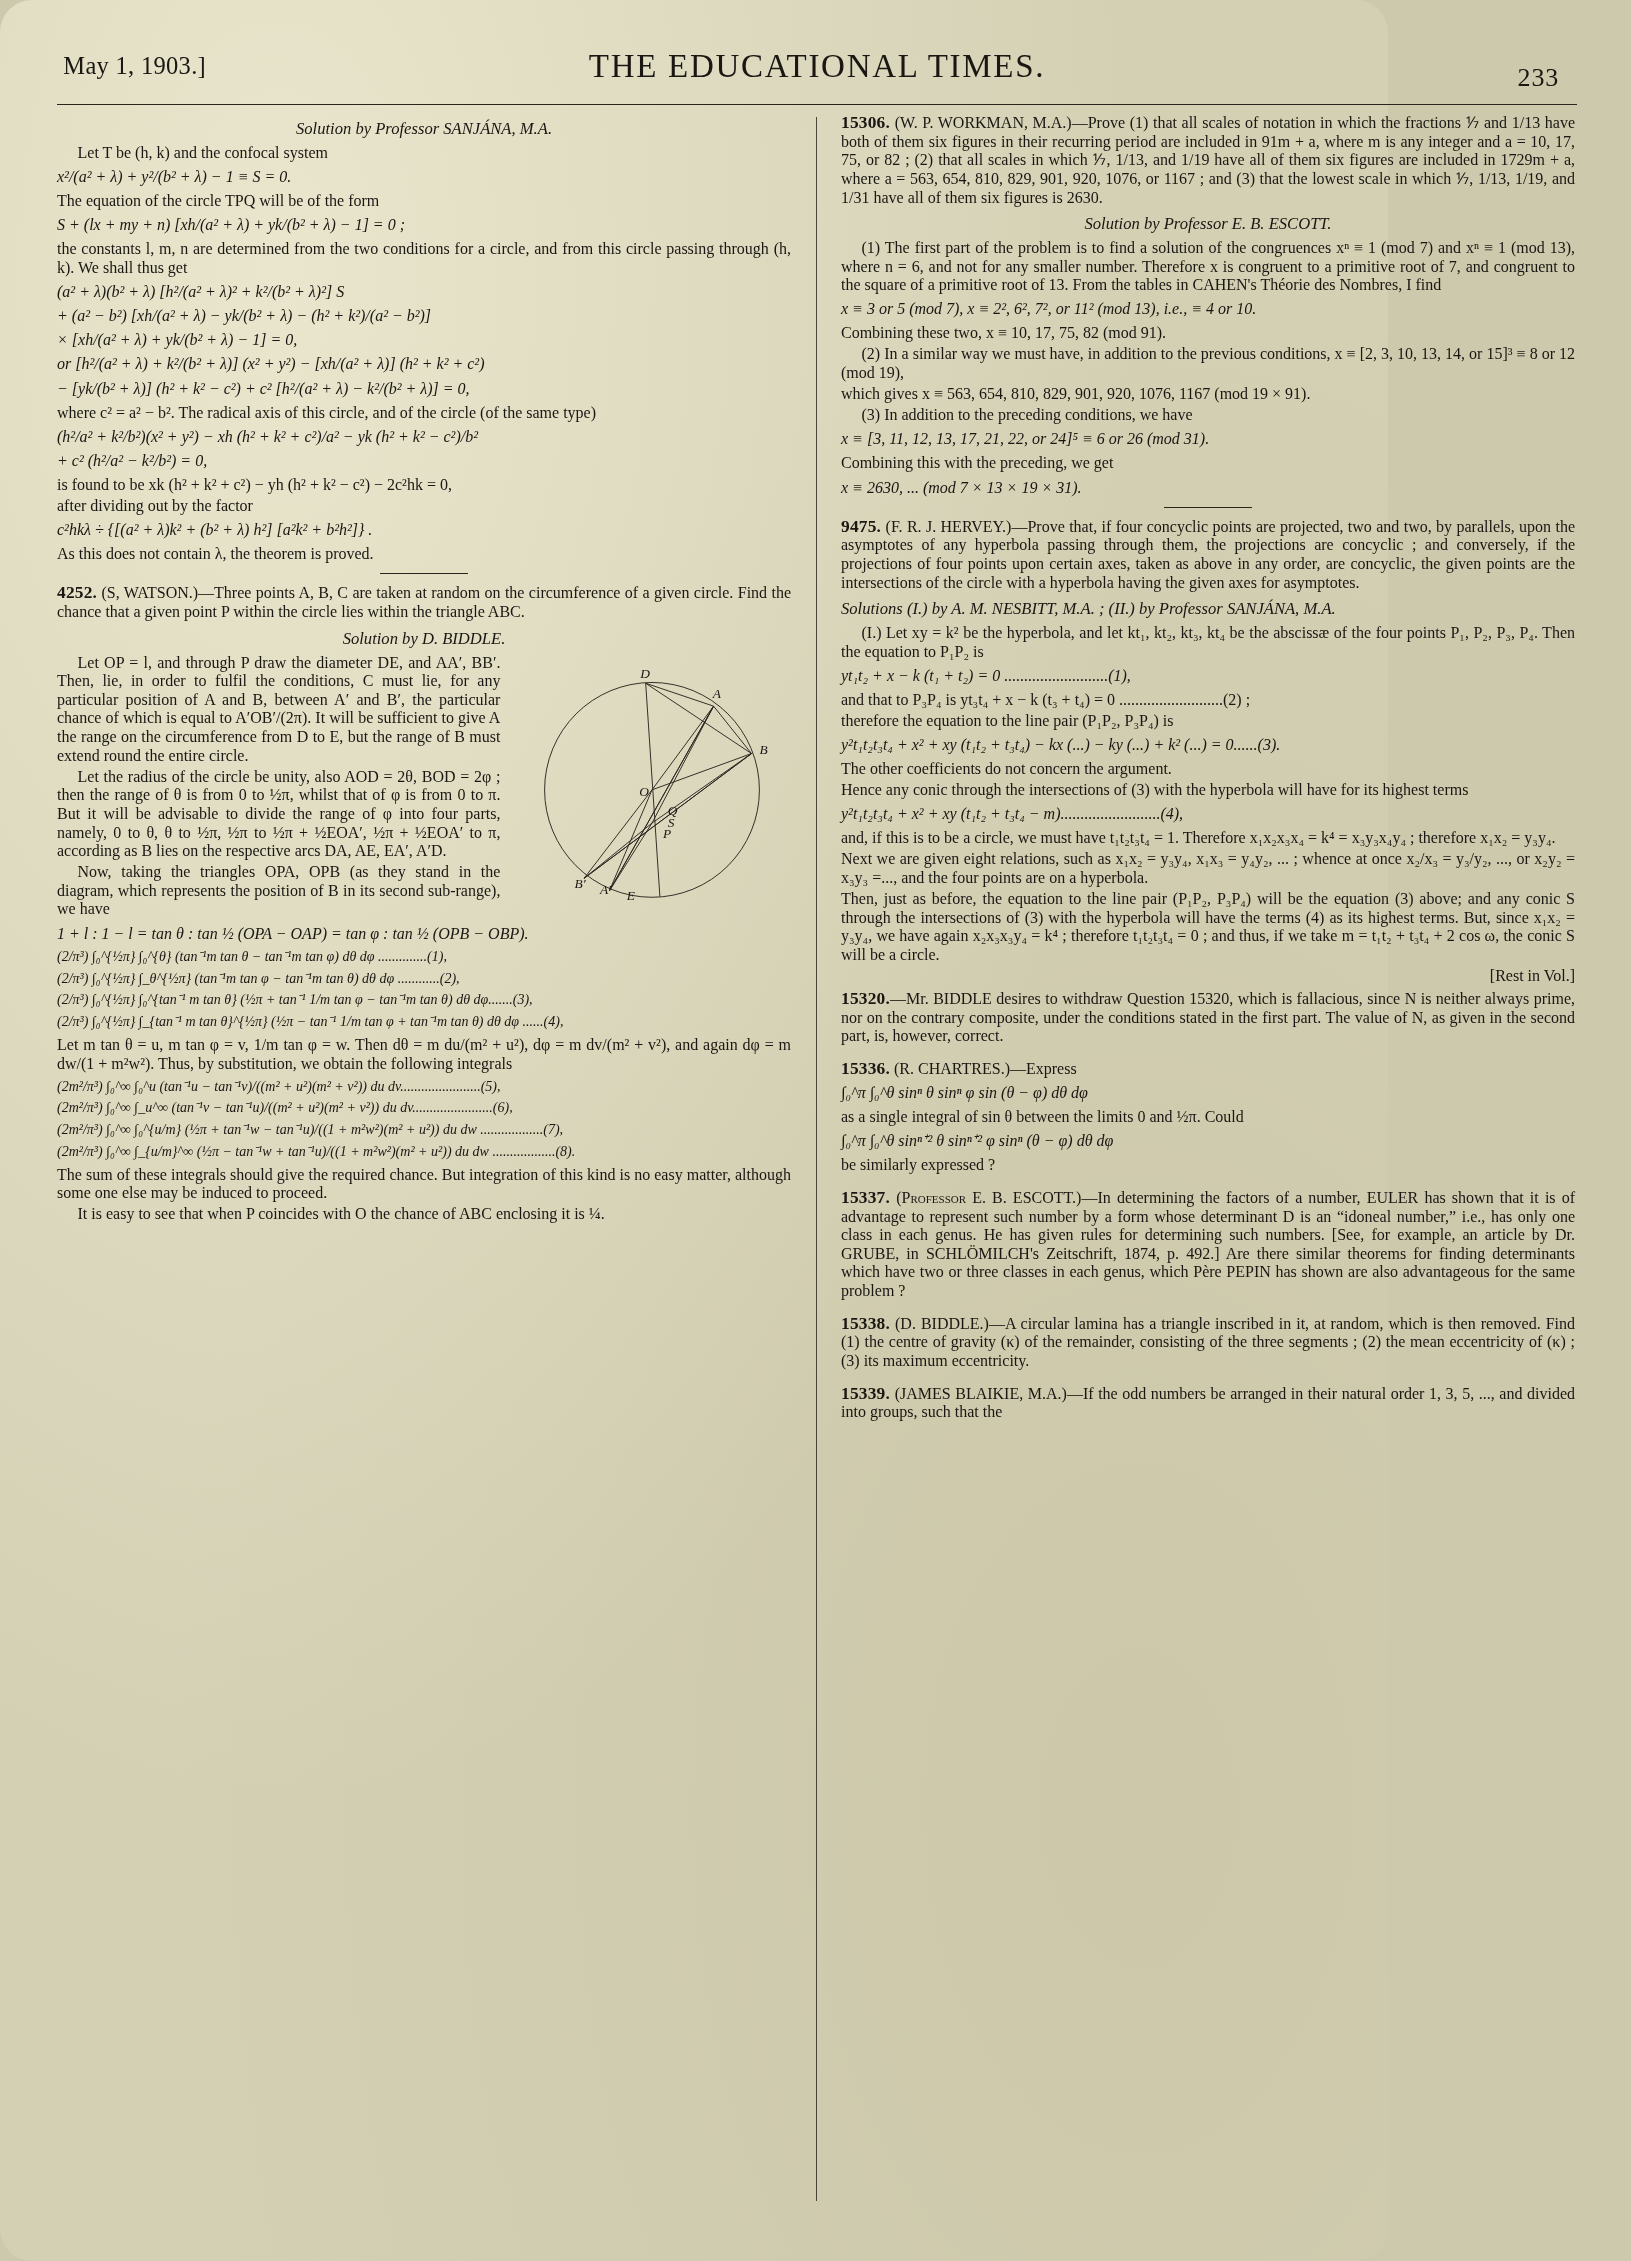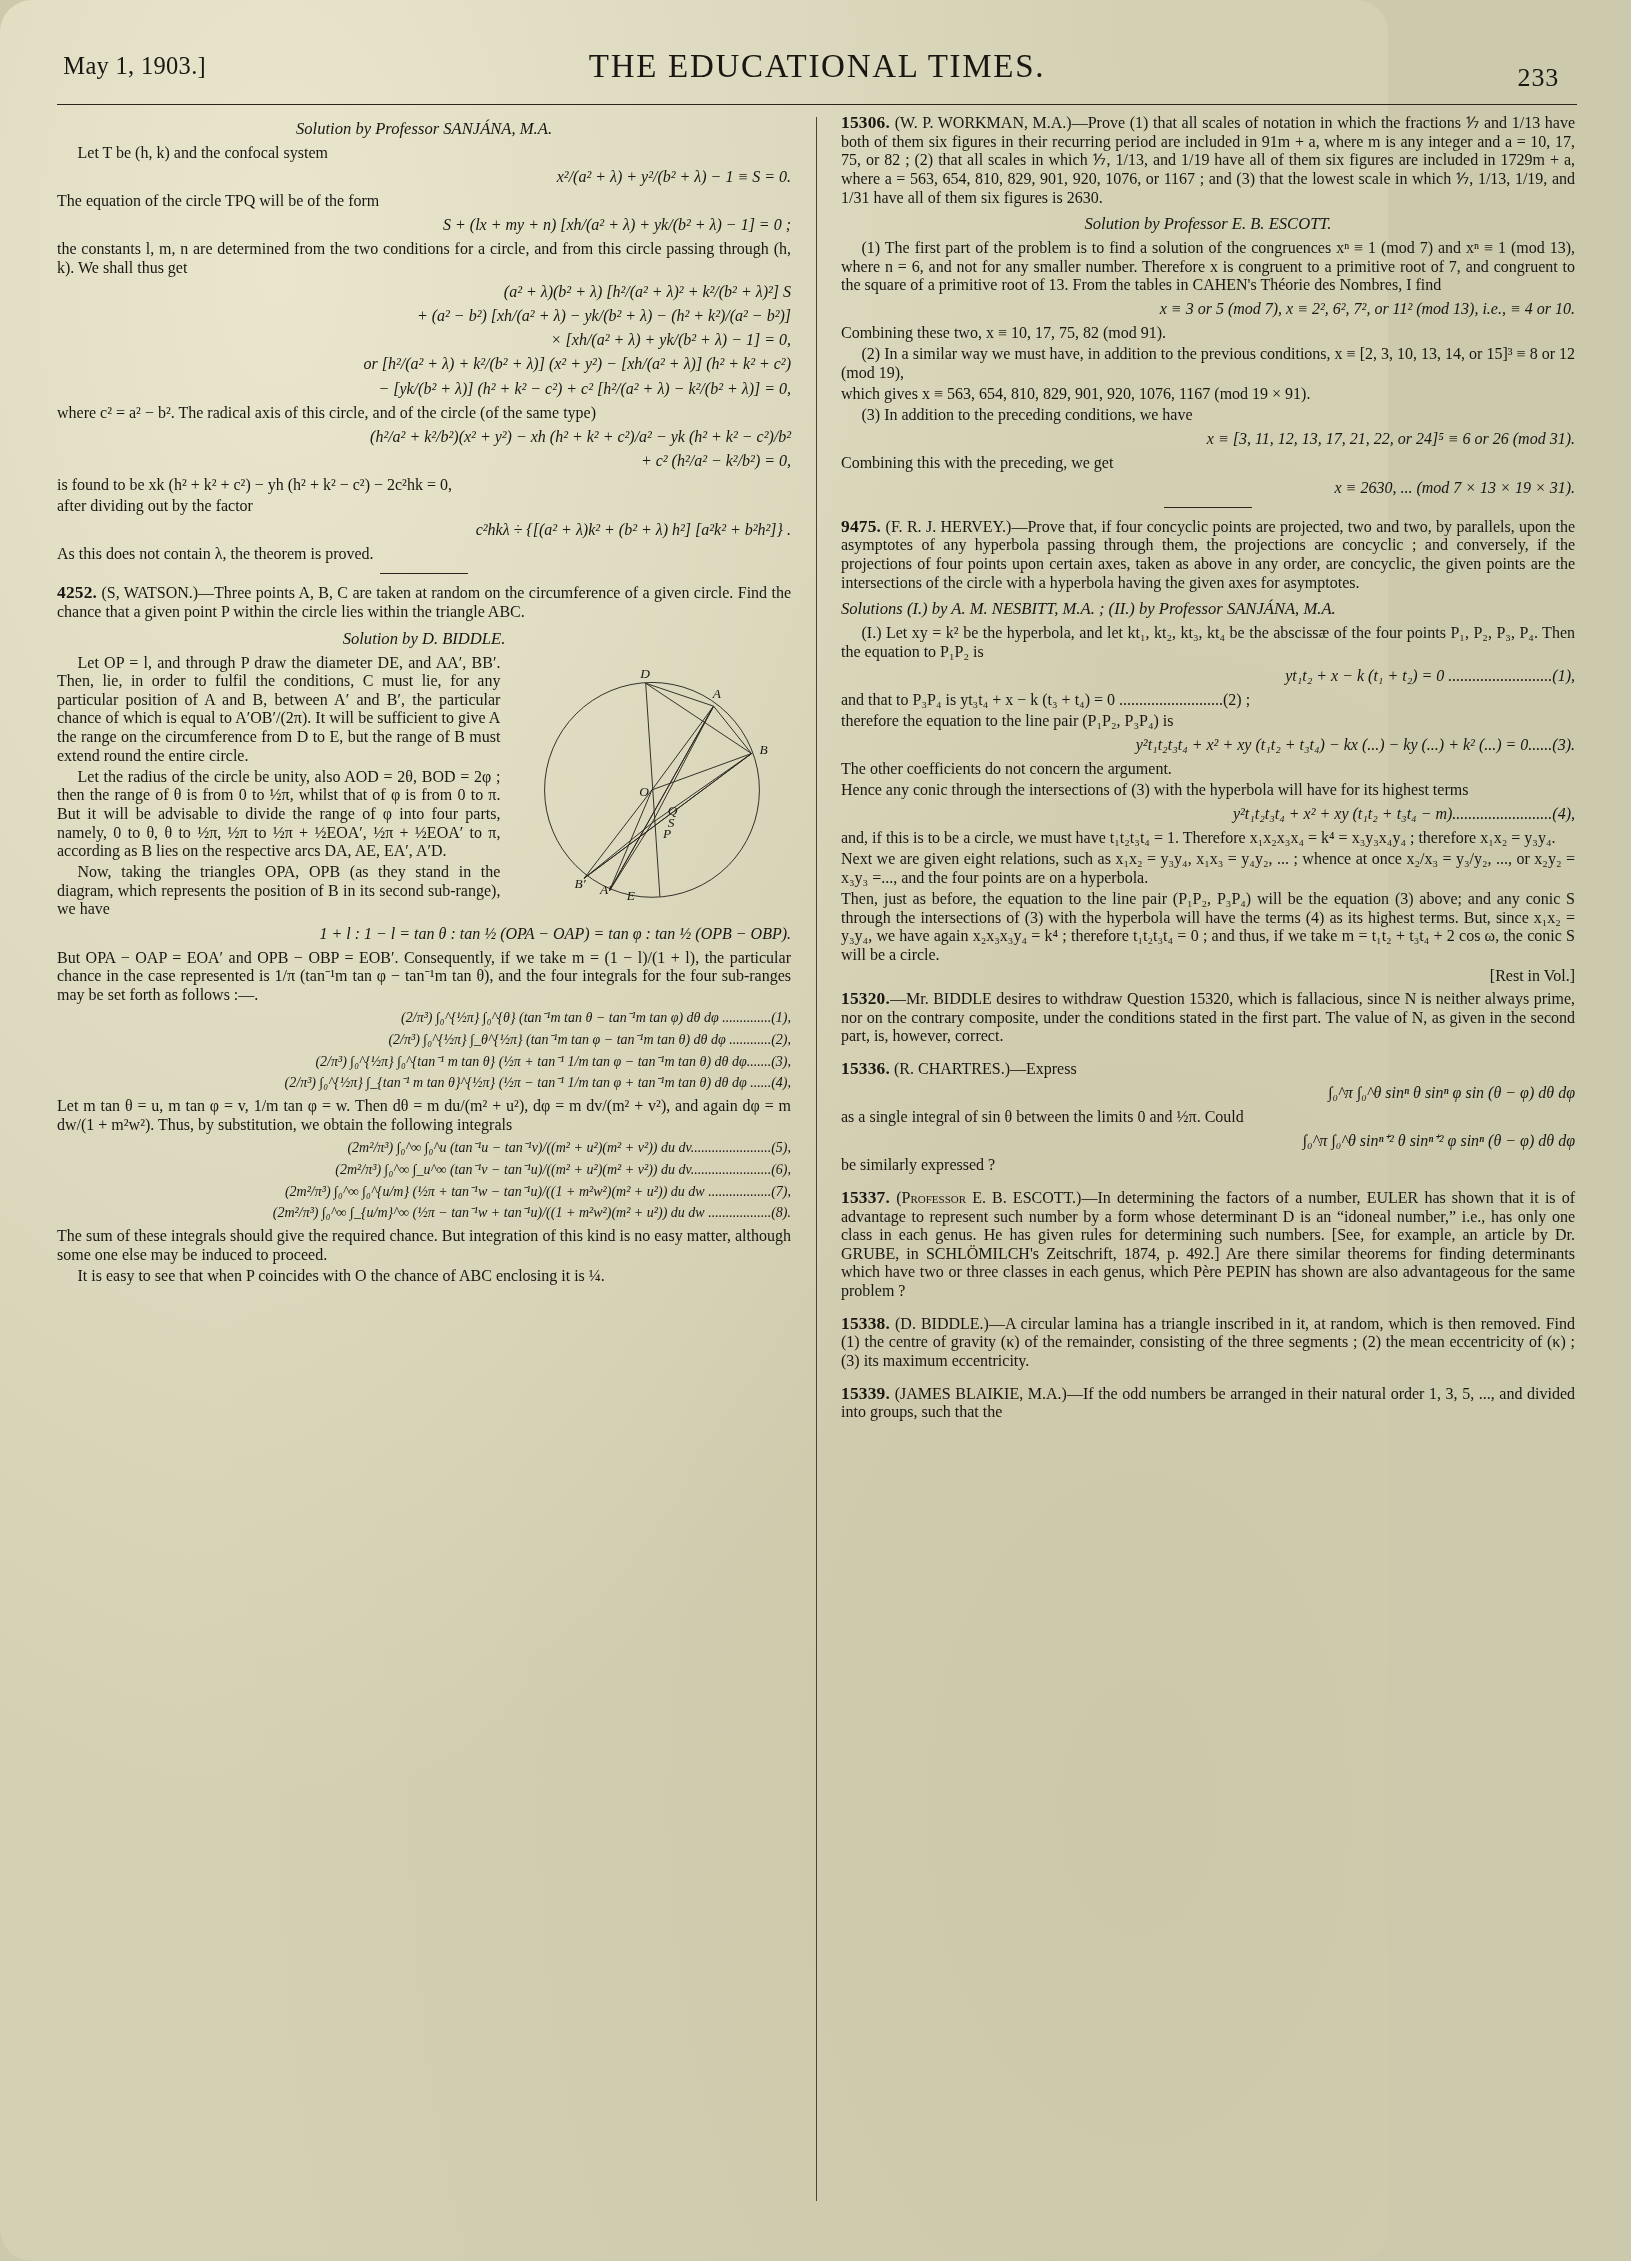--- a/index.html
+++ b/index.html
@@ -99,21 +99,21 @@
   .itm { margin-top: 12px; }
   .num { font-weight: bold; font-size: 17.4px; letter-spacing: 0.2px; }
   .sc { font-variant: small-caps; }
   .soln {
     text-align: center;
     font-style: italic;
     margin: 7px 0 5.5px 0;
     font-size: 16.6px;
   }
   .eq {
-    text-align: right;
+    text-align: left;
     margin: 5.5px 0;
     font-style: italic;
     font-size: 16px;
     white-space: nowrap;
   }
   .indent { text-indent: 20.5px; }
   .small { font-size: 14px; }
   .divider {
     width: 88px;
     border-top: 1.3px solid #2a241c;
@@ -216,21 +216,20 @@
               <text x="110" y="300">A′</text>
               <text x="144" y="308">E</text>
             </g>
           </svg>
         </div>
 
         <p class="indent">Let OP = l, and through P draw the diameter DE, and AA′, BB′.  Then, lie, in order to fulfil the conditions, C must lie, for any particular position of A and B, between A′ and B′, the particular chance of which is equal to A′OB′/(2π).  It will be sufficient to give A the range on the circumference from D to E, but the range of B must extend round the entire circle.</p>
         <p class="indent">Let the radius of the circle be unity, also AOD = 2θ, BOD = 2φ ; then the range of θ is from 0 to ½π, whilst that of φ is from 0 to π.  But it will be advisable to divide the range of φ into four parts, namely, 0 to θ, θ to ½π, ½π to ½π + ½EOA′, ½π + ½EOA′ to π, according as B lies on the respective arcs DA, AE, EA′, A′D.</p>
         <p class="indent">Now, taking the triangles OPA, OPB (as they stand in the diagram, which represents the position of B in its second sub-range), we have</p>
         <p class="eq">1 + l : 1 − l = tan θ : tan ½ (OPA − OAP) = tan φ : tan ½ (OPB − OBP).</p>
-        <p>But OPA − OAP = EOA′ and OPB − OBP = EOB′.  Consequently, if we take m = (1 − l)/(1 + l), the particular chance in the case represented is 1/π (tan⁻¹m tan φ − tan⁻¹m tan θ), and the four integrals for the four sub-ranges may be set forth as follows :—.</p>
 
         <p class="eq small">(2/π³) ∫₀^{½π} ∫₀^{θ} (tan⁻¹m tan θ − tan⁻¹m tan φ) dθ dφ ..............(1),</p>
         <p class="eq small">(2/π³) ∫₀^{½π} ∫_θ^{½π} (tan⁻¹m tan φ − tan⁻¹m tan θ) dθ dφ  ............(2),</p>
         <p class="eq small">(2/π³) ∫₀^{½π} ∫₀^{tan⁻¹ m tan θ} (½π + tan⁻¹ 1/m tan φ − tan⁻¹m tan θ) dθ dφ.......(3),</p>
         <p class="eq small">(2/π³) ∫₀^{½π} ∫_{tan⁻¹ m tan θ}^{½π} (½π − tan⁻¹ 1/m tan φ + tan⁻¹m tan θ) dθ dφ ......(4),</p>
 
         <p>Let m tan θ = u, m tan φ = v, 1/m tan φ = w.  Then  dθ = m du/(m² + u²), dφ = m dv/(m² + v²), and again  dφ = m dw/(1 + m²w²).  Thus, by substitution, we obtain the following integrals</p>
 
         <p class="eq small">(2m²/π³) ∫₀^∞ ∫₀^u (tan⁻¹u − tan⁻¹v)/((m² + u²)(m² + v²)) du dv.......................(5),</p>
         <p class="eq small">(2m²/π³) ∫₀^∞ ∫_u^∞ (tan⁻¹v − tan⁻¹u)/((m² + u²)(m² + v²)) du dv.......................(6),</p>

